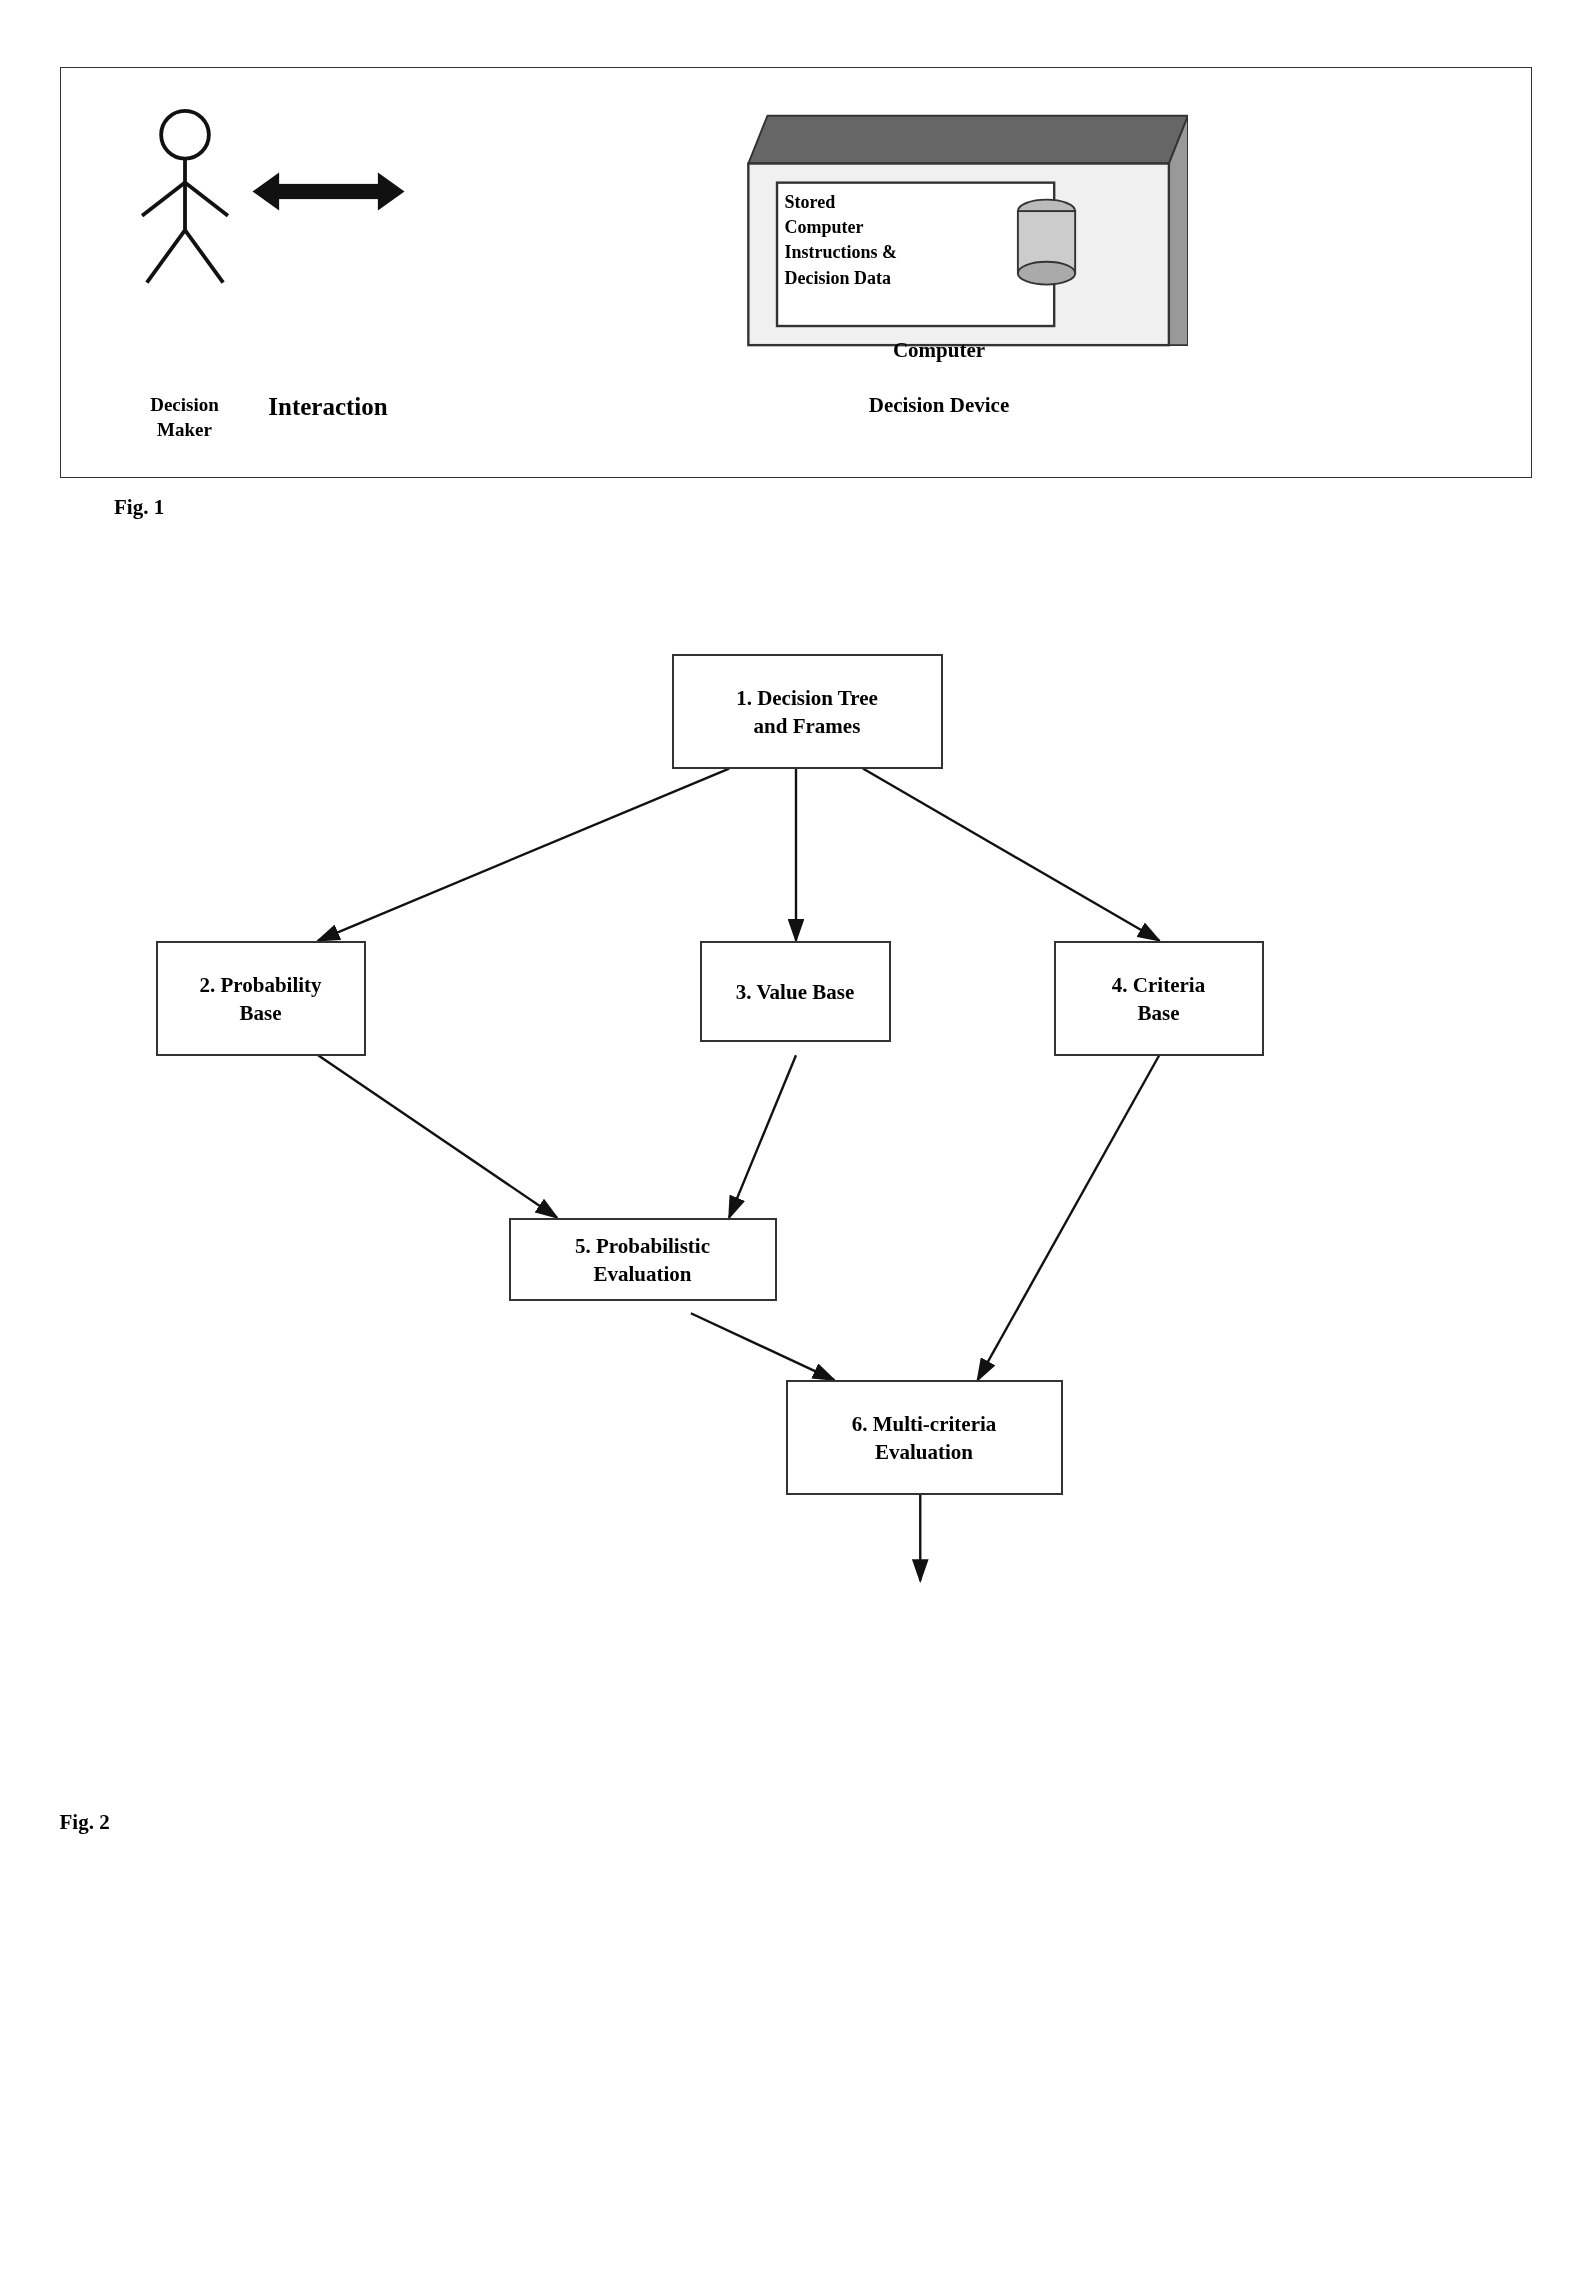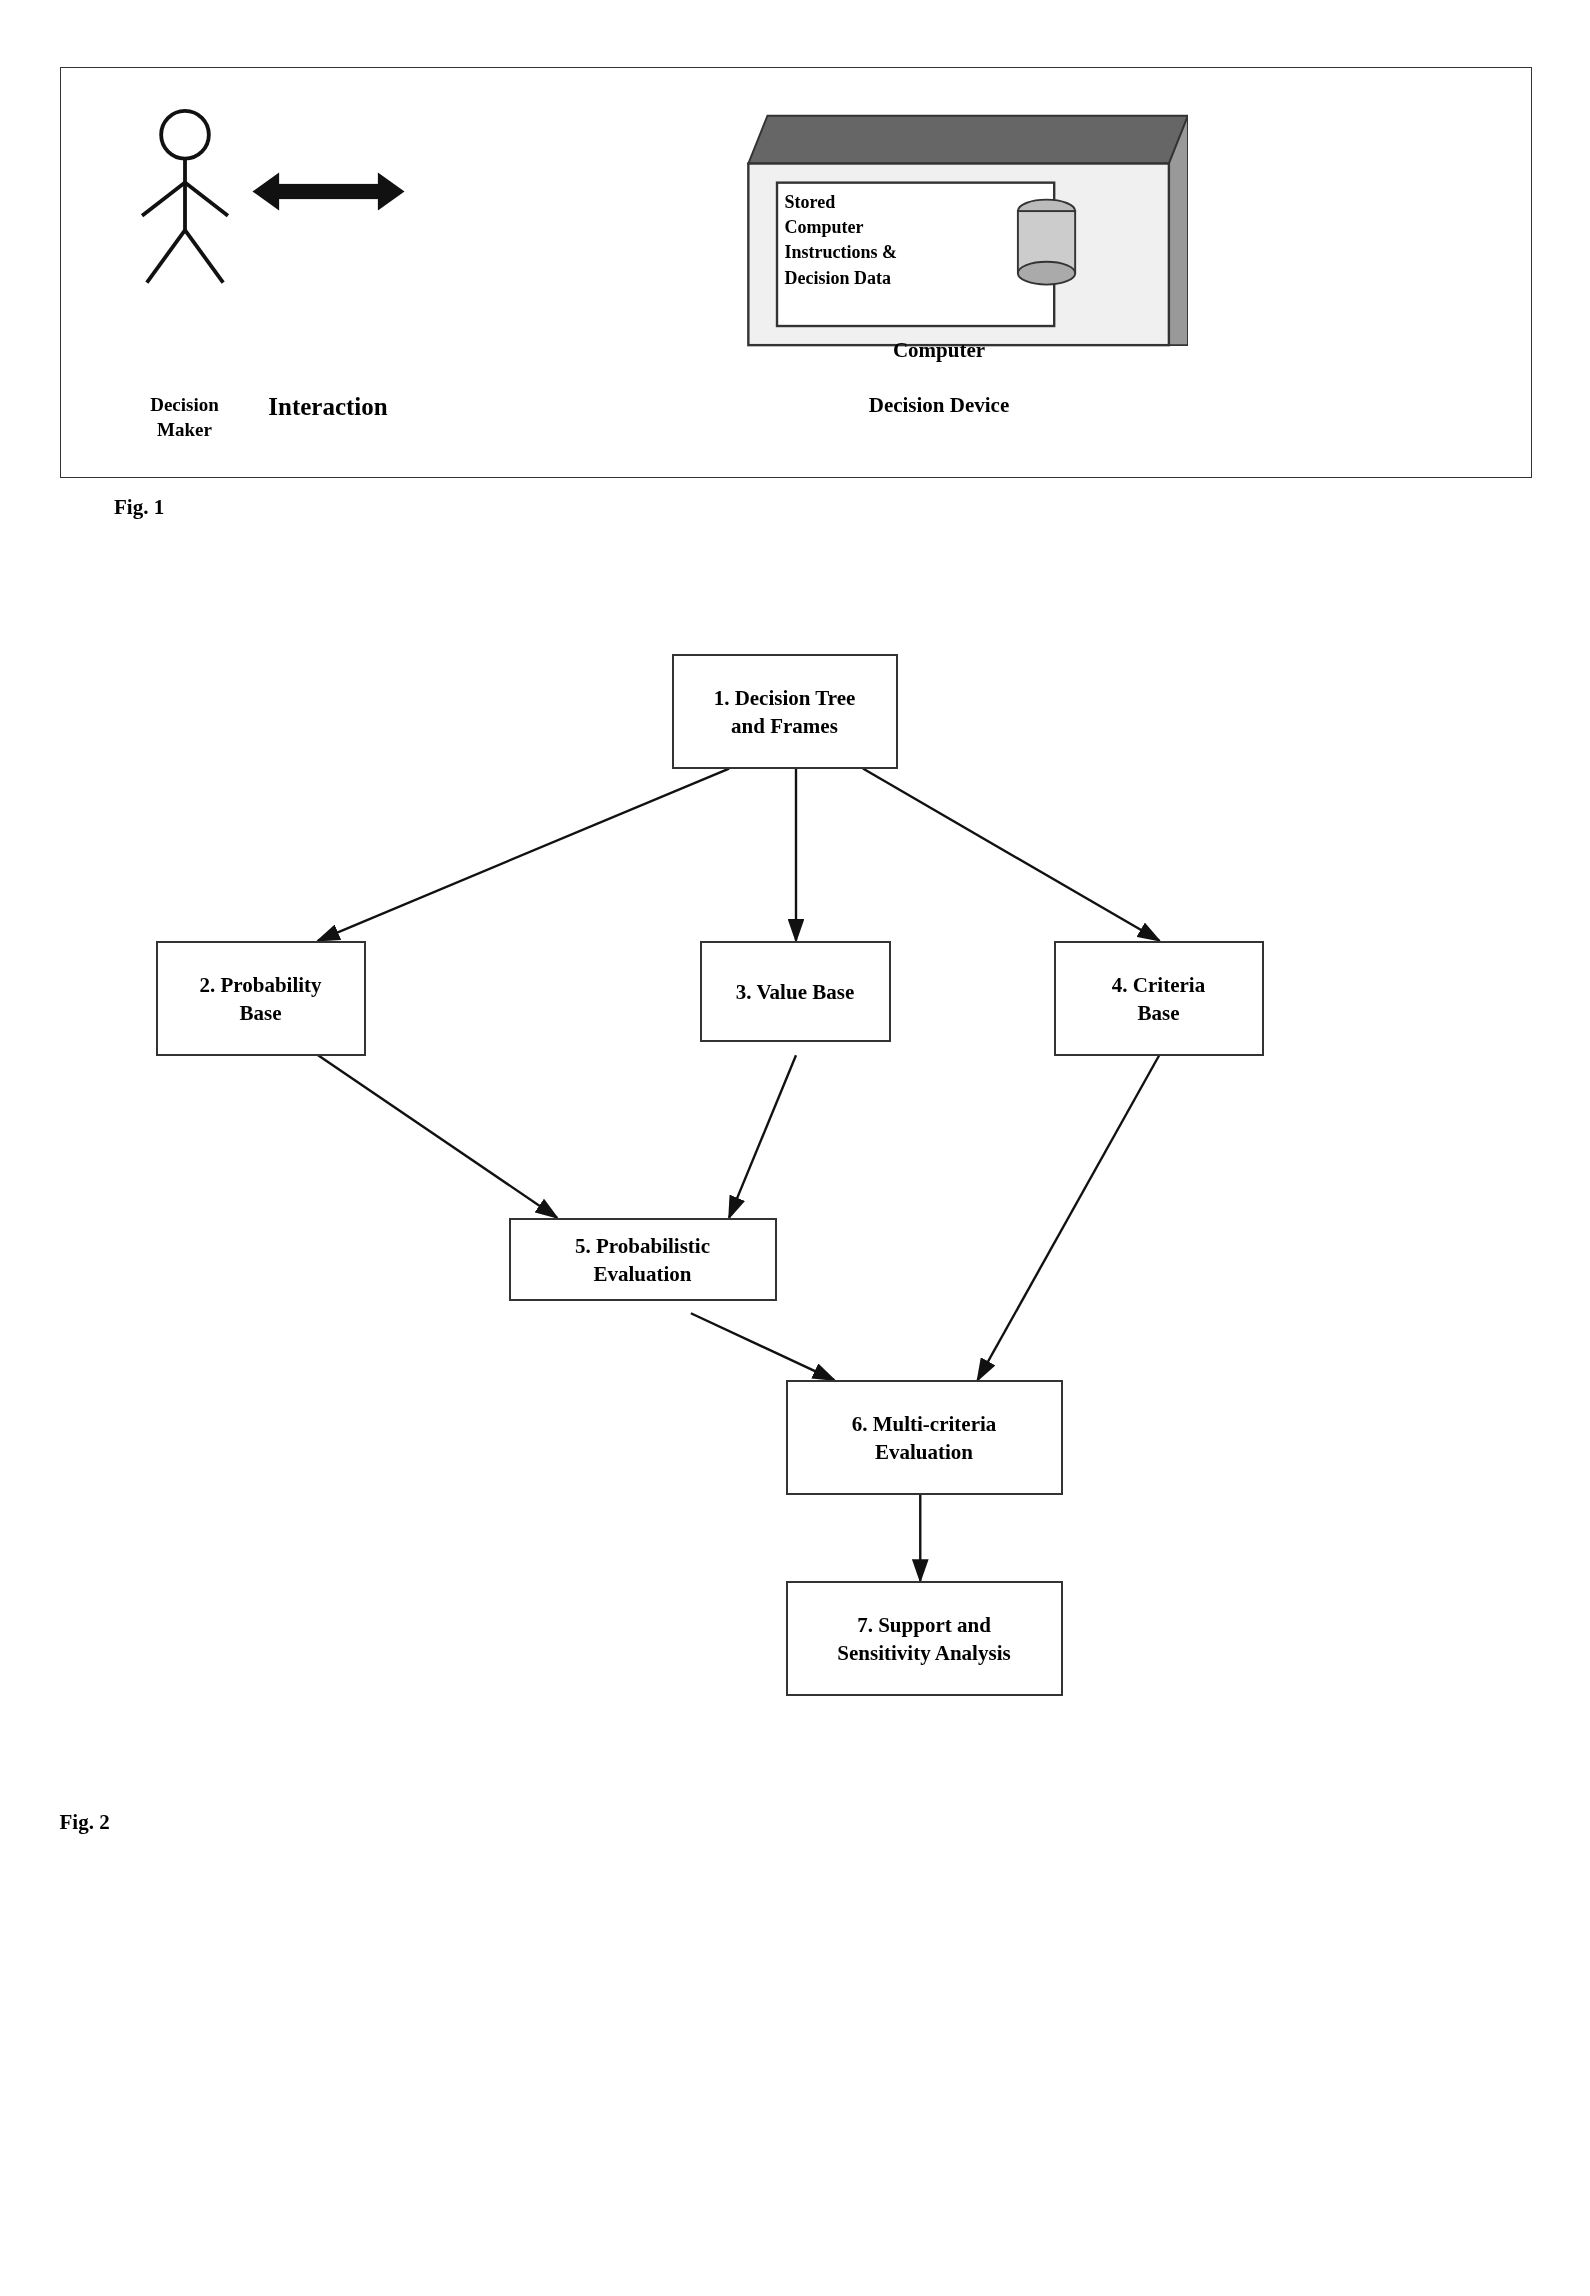--- a/index.html
+++ b/index.html
@@ -238,21 +238,21 @@
         <line x1="770" y1="490" x2="700" y2="660" stroke="#111" stroke-width="2.5" marker-end="url(#arrowhead)"></line>
 
         <line x1="1150" y1="490" x2="960" y2="830" stroke="#111" stroke-width="2.5" marker-end="url(#arrowhead)"></line>
 
         <line x1="660" y1="760" x2="810" y2="830" stroke="#111" stroke-width="2.5" marker-end="url(#arrowhead)"></line>
 
         <line x1="900" y1="930" x2="900" y2="1040" stroke="#111" stroke-width="2.5" marker-end="url(#arrowhead)"></line>
 
       </svg>
 
-      <div class="fc-box" style="width:226px; height:115px; left:612px; top:67px;">
+      <div class="fc-box" style="width:271px; height:115px; left:612px; top:67px;">
         <span style="white-space:pre-line;">1. Decision Tree
 and Frames</span>
       </div>
 
       <div class="fc-box" style="width:210px; height:115px; left:96px; top:354px;">
         <span style="white-space:pre-line;">2. Probability
 Base</span>
       </div>
 
       <div class="fc-box" style="width:191px; height:101px; left:640px; top:354px;text-align:center;">
@@ -267,23 +267,19 @@
       <div class="fc-box" style="width:268px; height:83px; left:449px; top:631px;">
         <span style="white-space:pre-line;">5. Probabilistic
 Evaluation</span>
       </div>
 
       <div class="fc-box" style="width:277px; height:115px; left:726px; top:793px;">
         <span style="white-space:pre-line;">6. Multi-criteria
 Evaluation</span>
       </div>
 
-      <div class="fc-box" style="width:277px; height:115px; left:726px; top:994px;">
-        <span style="white-space:pre-line;">7. Support and
-Sensitivity Analysis</span>
-      </div>
 
     </div>
 
     <div class="fig2-caption">Fig. 2</div>
   </div>
 </div>
 
 
 </body></html>

